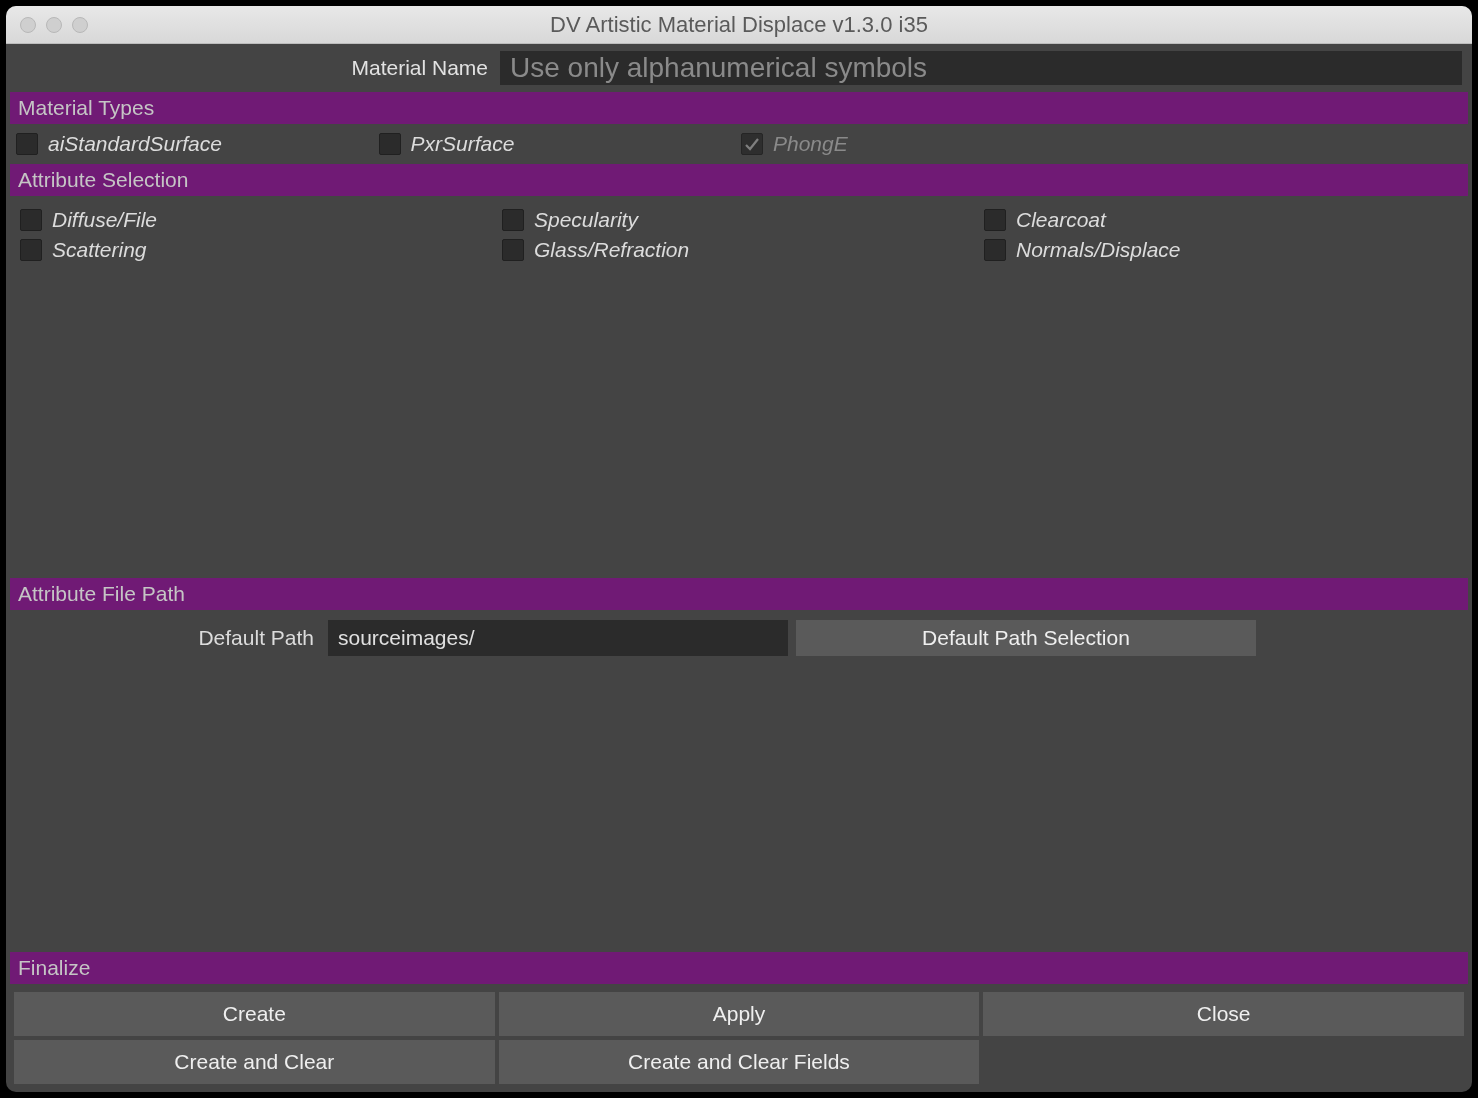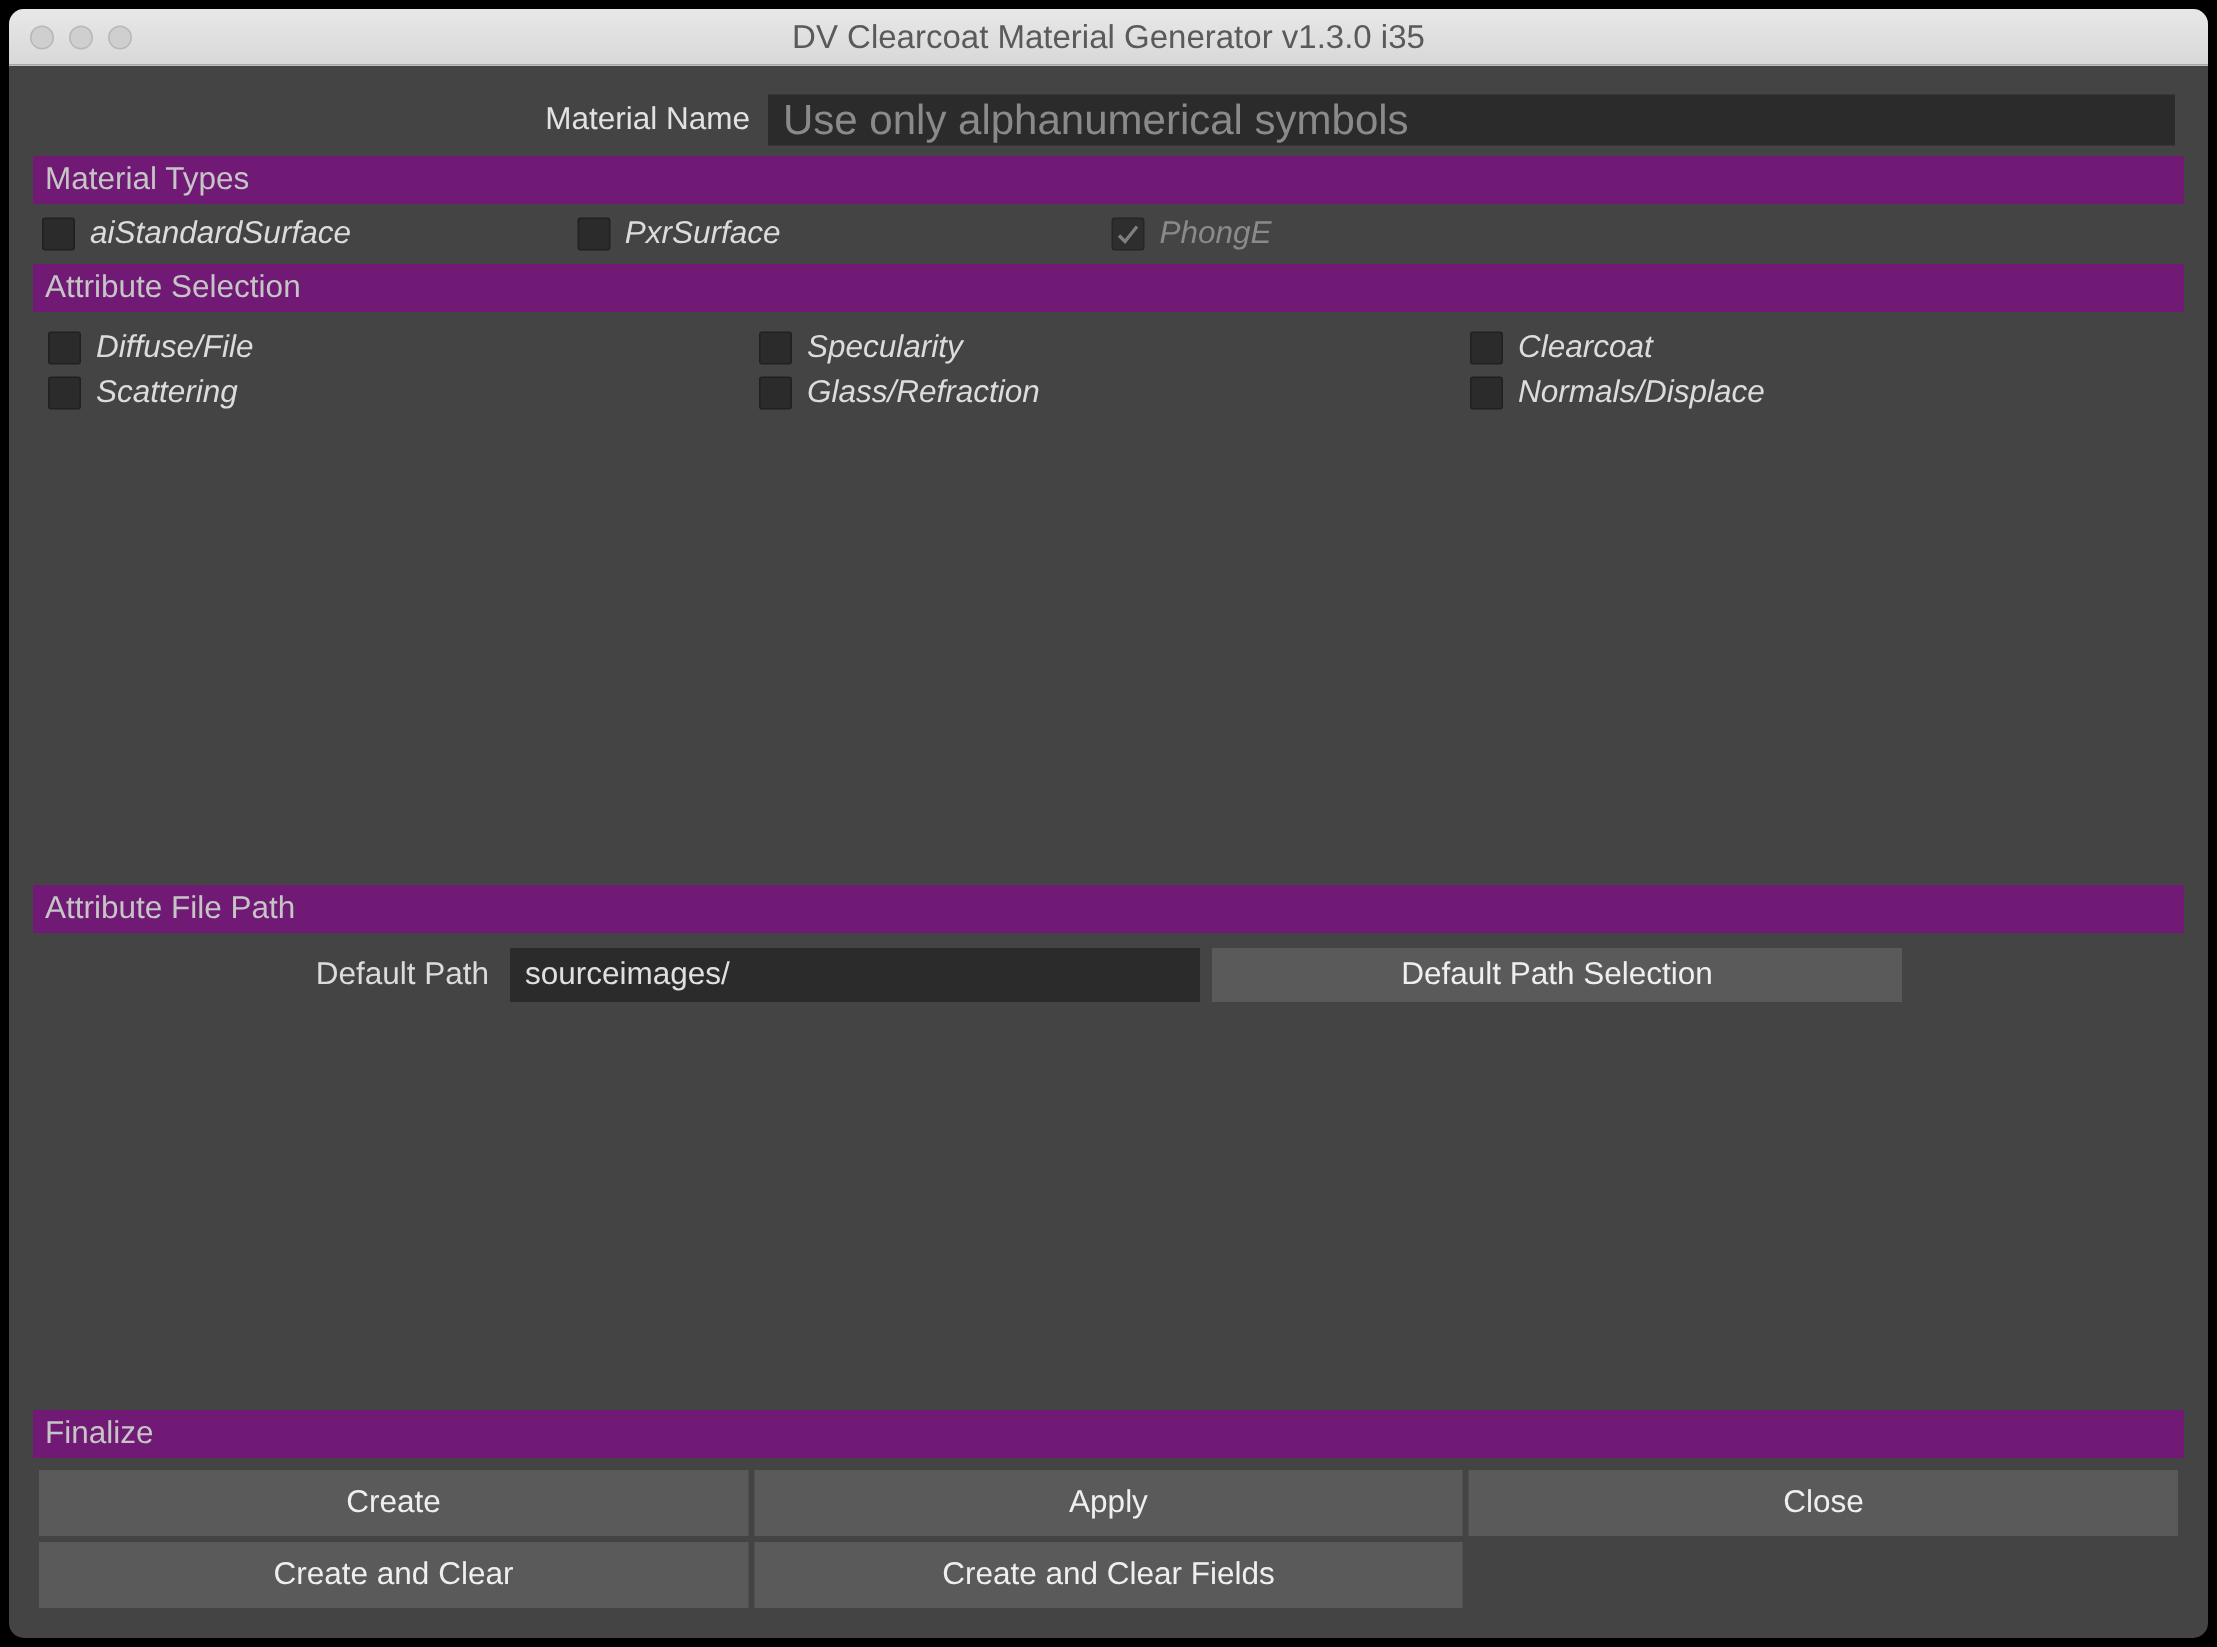--- a/index.html
+++ b/index.html
@@ -2,21 +2,21 @@
 <html><head>
 <meta charset="utf-8">
 <style>
   * { box-sizing: border-box; margin: 0; padding: 0; }
   html, body { width: 1478px; height: 1098px; background: #000; font-family: -apple-system, "Helvetica Neue", Arial, sans-serif; font-size: 21px; color: #d4d4d4; overflow: hidden; }
   .window { position: absolute; left: 6px; top: 6px; right: 6px; bottom: 6px; background: #444444; border-radius: 10px; overflow: hidden; box-shadow: 0 0 0 1px rgba(0,0,0,0.5); display: flex; flex-direction: column; }
   .titlebar { height: 38px; background: linear-gradient(#e8e8e8,#d8d8d8); border-bottom: 1px solid #bdbdbd; display: flex; align-items: center; position: relative; }
   .traffic { display: flex; gap: 10px; position: absolute; left: 14px; top: 50%; transform: translateY(-50%); }
   .traffic .dot { width: 16px; height: 16px; border-radius: 50%; background: #cfcfcf; border: 1px solid #b8b8b8; }
   .titlebar .title { flex: 1; text-align: center; color: #5a5a5a; font-size: 22px; font-weight: 400; }
-  .body { flex: 1; display: flex; flex-direction: column; padding: 16px; gap: 4px; }
+  .body { flex: 1; display: flex; flex-direction: column; padding: 4px; gap: 4px; }
   .row-name { display: flex; align-items: center; gap: 6px; background: #444444; padding: 3px 6px; }
   .row-name .label { width: 478px; text-align: right; padding-right: 6px; color: #e2e2e2; font-size: 21px; }
   .text-input { flex: 1; background: #2b2b2b; border: none; height: 34px; color: #ffffff; font-size: 28px; padding: 0 10px; outline: none; }
   .text-input::placeholder { color: #8a8a8a; }
   .section-header { background: #701a75; color: #c5c5c5; font-size: 21px; padding: 4px 8px; text-align: left; }
   .mat-types { display: grid; grid-template-columns: 1fr 1fr 1fr 1fr; gap: 4px; padding: 4px 6px; }
   .check-item { display: flex; align-items: center; gap: 10px; font-size: 21px; }
   .check-box { width: 22px; height: 22px; background: #2b2b2b; border: 1px solid #202020; border-radius: 2px; display: inline-flex; align-items: center; justify-content: center; cursor: pointer; flex-shrink: 0; }
   .check-box.checked svg { display: block; }
   .check-box svg { display: none; width: 16px; height: 16px; }
@@ -39,21 +39,21 @@
 <body>
 
 <div class="window">
 
   <div class="titlebar">
     <div class="traffic">
       <div class="dot"></div>
       <div class="dot"></div>
       <div class="dot"></div>
     </div>
-    <div class="title">DV Clearcoat Material Generator v1.3.0 i35</div>
+    <div class="title">DV Artistic Material Displace v1.3.0 i35</div>
   </div>
 
   <div class="body">
 
     <div class="row-name">
       <div class="label">Material Name</div>
       <input class="text-input" type="text" placeholder="Use only alphanumerical symbols" style="">
     </div>
 
     <div class="section-header">Material Types</div>

